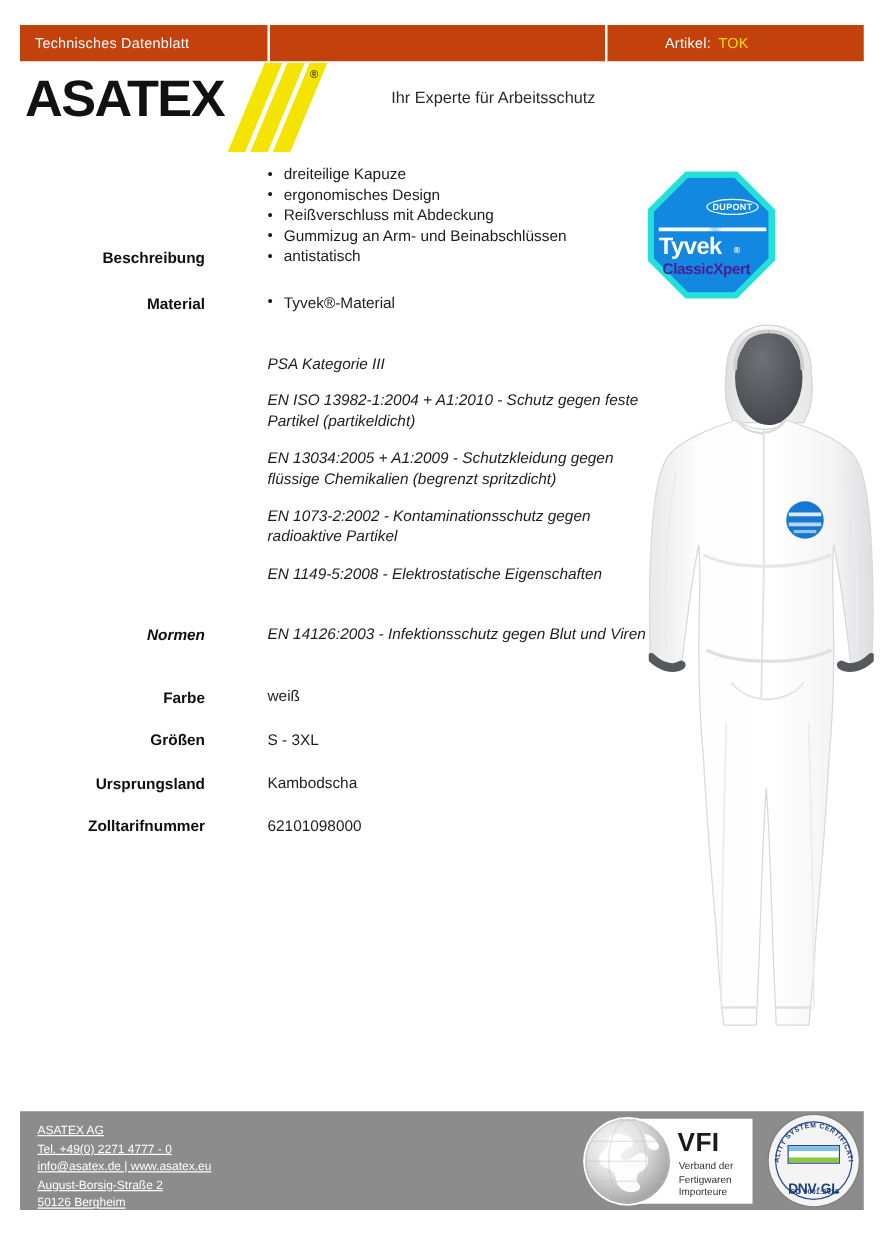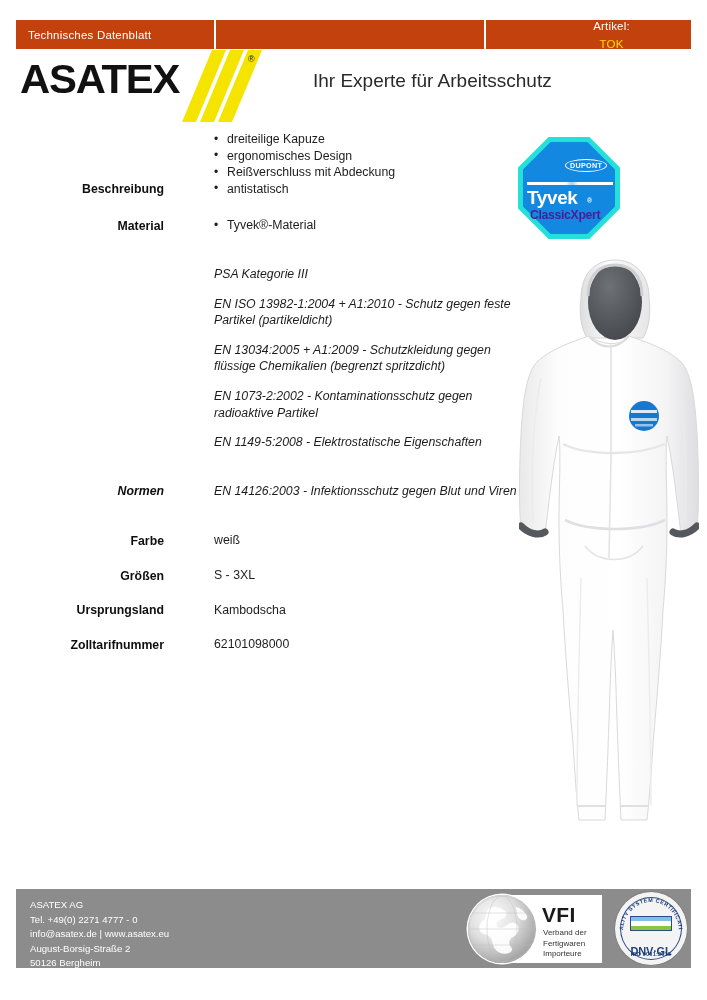--- a/index.html
+++ b/index.html
@@ -32,21 +32,21 @@
     display: flex;
     align-items: center;
     height: 100%;
     color: #ffffff;
     font-size: 11.5px;
     letter-spacing: .2px;
   }
   .topbar-cell.left { width: 198px; padding-left: 12px; box-sizing: border-box; }
   .topbar-sep { width: 2px; background: #ffffff; }
   .topbar-cell.mid { flex: 1 1 auto; }
-  .topbar-cell.right { width: 205px; padding-left: 46px; box-sizing: border-box; gap: 6px; flex-direction: column; }
+  .topbar-cell.right { width: 205px; padding-left: 46px; box-sizing: border-box; gap: 6px; }
   .artikel-val { color: #ffdd00; }
 
   
   .logo-area {
     position: absolute;
     left: 16px;
     top: 50px;
     width: 250px;
     height: 72px;
   }
@@ -76,21 +76,21 @@
     position: absolute;
     left: 232px;
     top: 4px;
     font-size: 9px;
     color: #111;
   }
   .tagline {
     position: absolute;
     left: 313px;
     top: 70px;
-    font-size: 19px;
+    font-size: 13px;
     color: #2a2a2a;
   }
 
   
   .spec {
     position: absolute;
     left: 0px;
     top: 131px;
     width: 520px;
   }
@@ -240,21 +240,21 @@
     background: #8c8c8c;
   }
   .footer-text {
     position: absolute;
     left: 14px;
     top: 9px;
     color: #ffffff;
     font-size: 9.6px;
     line-height: 14.6px;
   }
-  .footer-text div { white-space: nowrap; }
+  .footer-text div { white-space: nowrap; text-decoration: underline; }
 
   .vfi {
     position: absolute;
     left: 452px;
     top: 6px;
     width: 134px;
     height: 68px;
   }
   .vfi-white {
     position: absolute;
@@ -482,20 +482,21 @@
 
 <div class="spec">
 
   <div class="spec-row row-beschreibung">
     <div class="spec-label">Beschreibung</div>
     <div class="spec-value">
       <ul class="bullets">
         <li>dreiteilige Kapuze</li>
         <li>ergonomisches Design</li>
         <li>Reißverschluss mit Abdeckung</li>
+        <li>Gummizug an Arm- und Beinabschlüssen</li>
         <li>antistatisch</li>
       </ul>
     </div>
   </div>
 
   <div class="spec-row row-material">
     <div class="spec-label">Material</div>
     <div class="spec-value">
       <ul class="bullets">
         <li>Tyvek®-Material</li>

